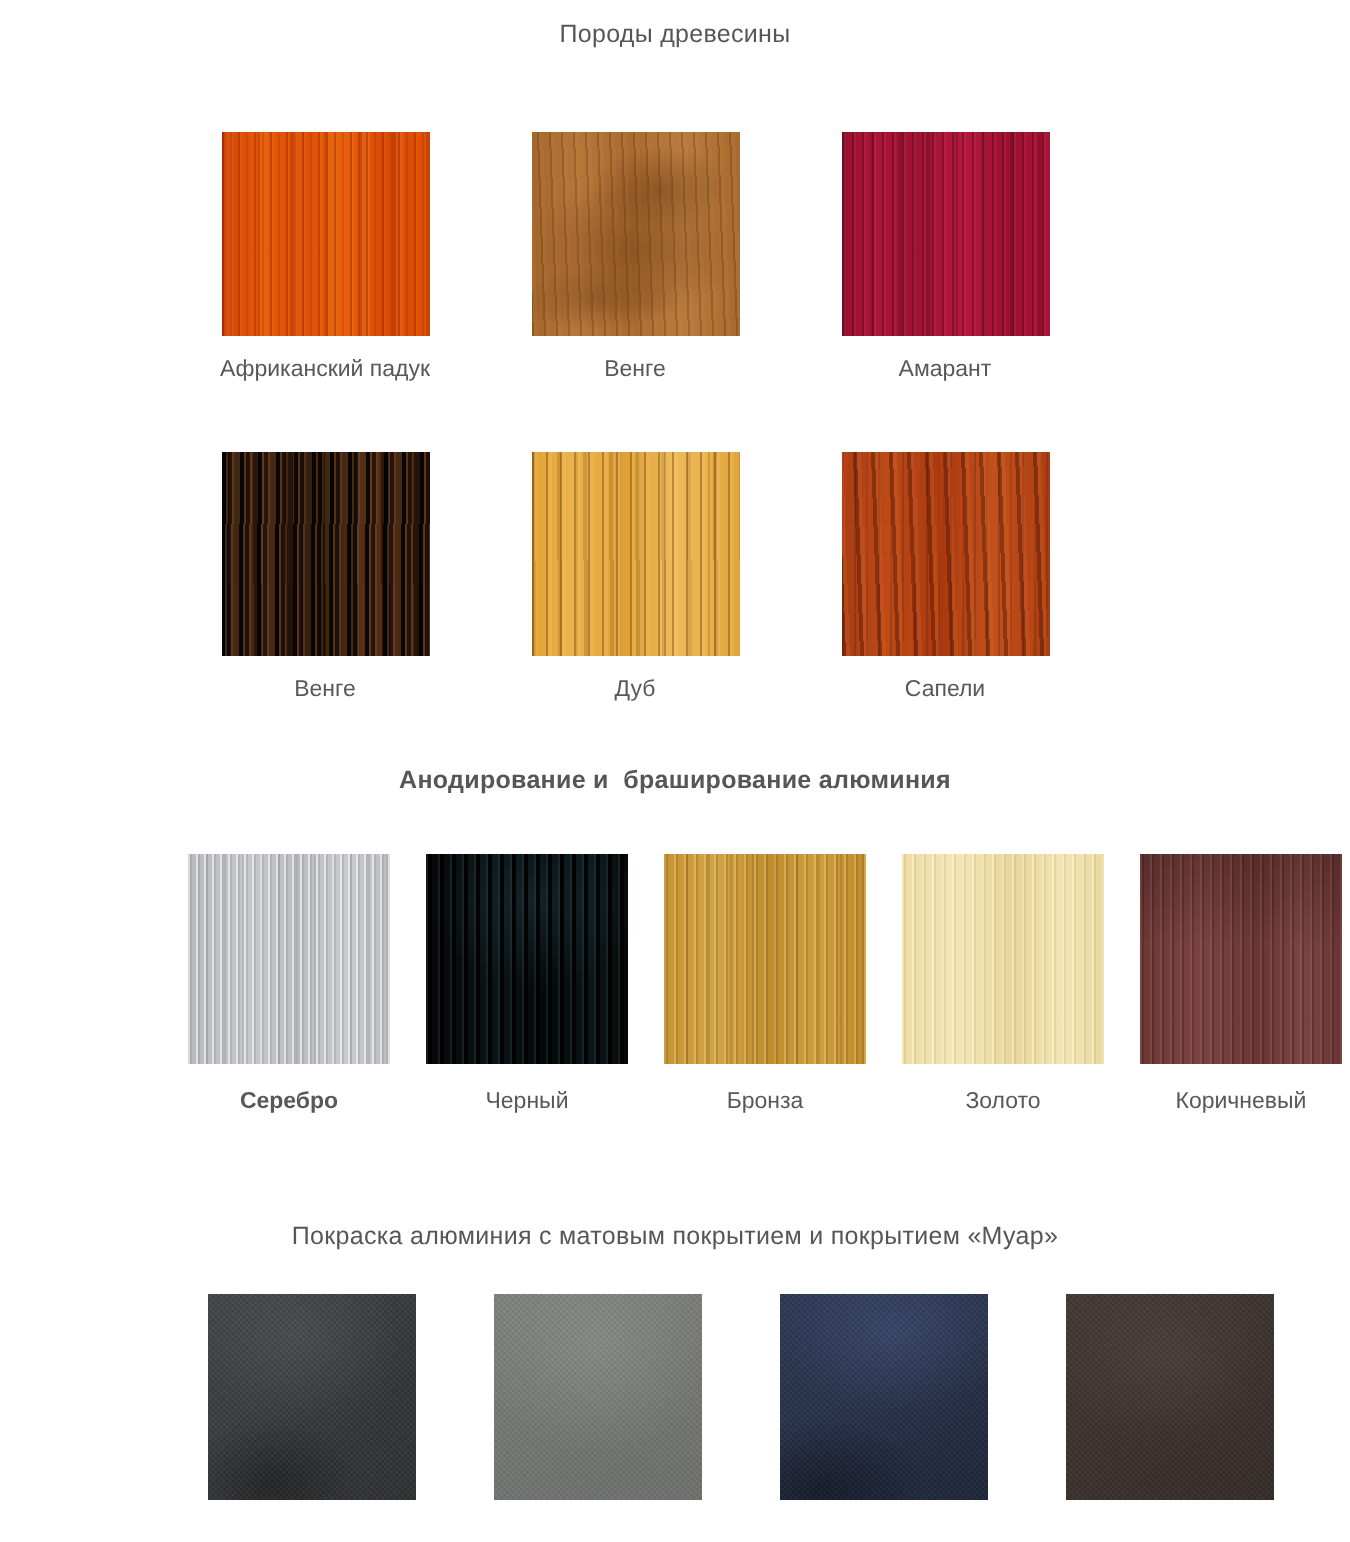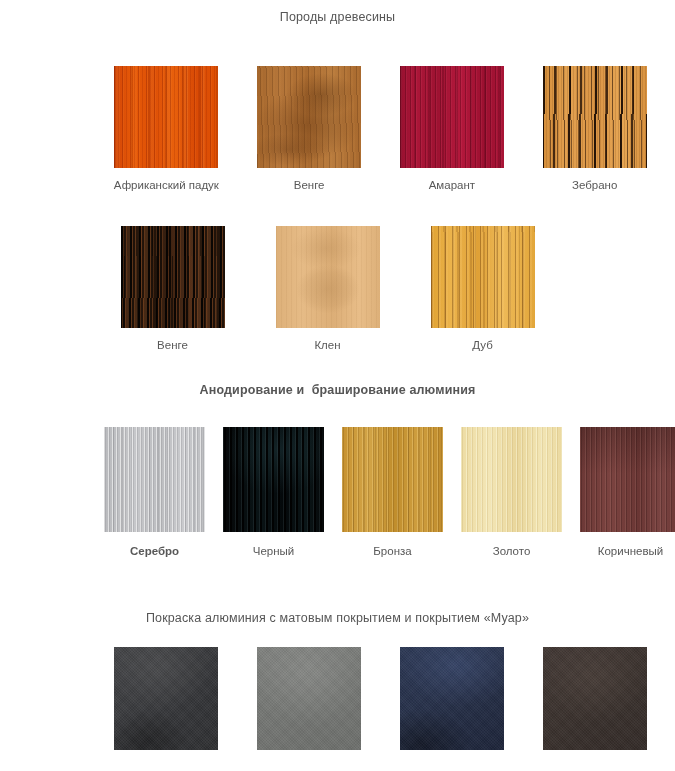--- a/index.html
+++ b/index.html
@@ -34,21 +34,21 @@
     letter-spacing: 0.15px;
     white-space: pre;
   }
   #title-wood      { top: 10px; }
   #title-anodized  { top: 383px; font-weight: bold; }
   #title-painted   { top: 611px; }
 
   
   .row {
     position: absolute;
-    left: 12px;
+    left: 2px;
     width: 614px;
     display: flex;
     padding-left: 40px;
   }
   .cell {
     display: flex;
     flex-direction: column;
     align-items: center;
   }
   .tile {
@@ -325,47 +325,41 @@
         <div class="tile-inner tex-sipo"></div>
       </div>
       <div class="caption">Венге</div>
     </div>
     <div class="cell">
       <div class="tile">
         <div class="tile-inner tex-amarant"></div>
       </div>
       <div class="caption">Амарант</div>
     </div>
-    <div class="cell">
-      <div class="tile">
-        <div class="tile-inner tex-zebrano"></div>
-      </div>
-      <div class="caption">Зебрано</div>
-    </div>
   </div>
 
   <div class="row" id="row-wood-2">
     <div class="cell">
       <div class="tile">
         <div class="tile-inner tex-wenge"></div>
       </div>
       <div class="caption">Венге</div>
     </div>
     <div class="cell">
       <div class="tile">
-        <div class="tile-inner tex-klen"></div>
-      </div>
-      <div class="caption">Клен</div>
-    </div>
-    <div class="cell">
-      <div class="tile">
         <div class="tile-inner tex-dub"></div>
       </div>
       <div class="caption">Дуб</div>
     </div>
+    <div class="cell">
+      <div class="tile">
+        <div class="tile-inner tex-sapeli"></div>
+      </div>
+      <div class="caption">Сапели</div>
+    </div>
   </div>
 
   <div class="section-title" id="title-anodized">Анодирование и  браширование алюминия</div>
 
   <div class="row" id="row-anodized">
     <div class="cell">
       <div class="tile">
         <div class="tile-inner tex-silver"></div>
       </div>
       <div class="caption">Серебро</div>

